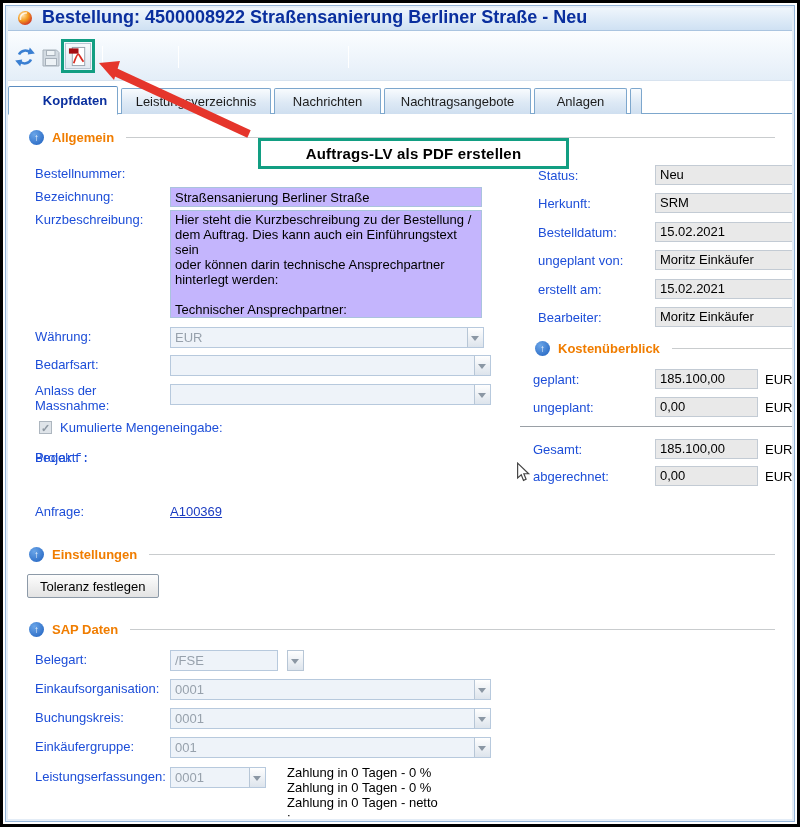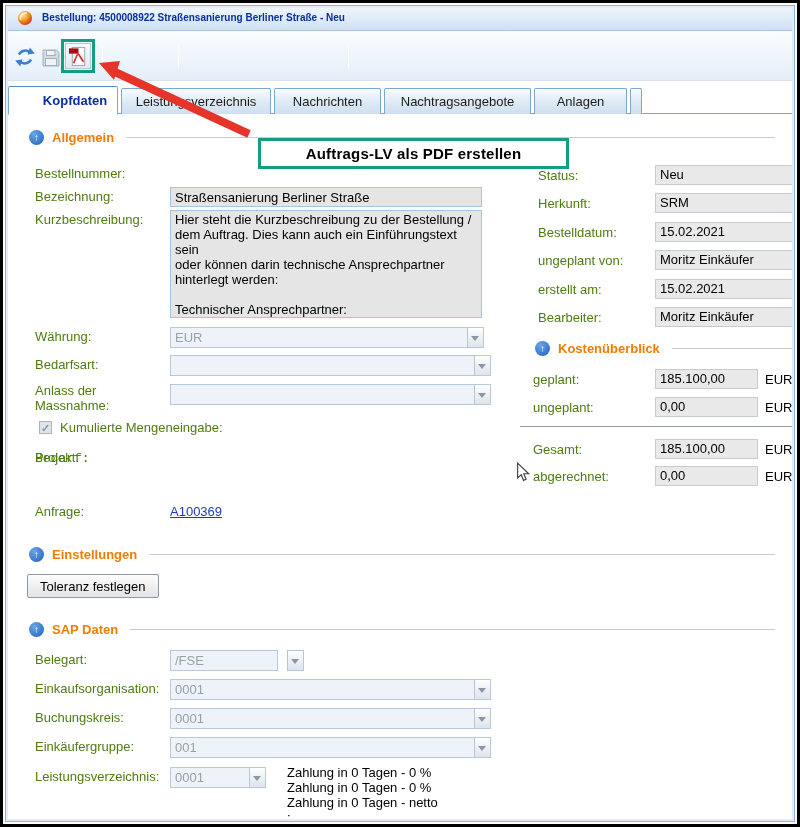--- a/index.html
+++ b/index.html
@@ -4,21 +4,21 @@
 <style>
   * { margin:0; padding:0; box-sizing:border-box; }
   html,body { width:800px; height:827px; background:#000; font-family:"Liberation Sans", sans-serif; }
   .screen { position:relative; width:800px; height:827px; border:3px solid #000; background:#fff; overflow:hidden; }
   .winborder { position:absolute; inset:2px; border:1px solid #93b4d8; box-shadow:0 0 0 2px #e4edf7 inset; pointer-events:none; z-index:45; }
 
   
   .titlebar { position:absolute; top:2px; left:2px; right:2px; height:26px;
     background:linear-gradient(#f3f8fd,#cfe1f3); border-bottom:1px solid #aac4e0;
     display:flex; align-items:center; padding-left:12px; gap:9px; }
-  .title { color:#0a2f9e; font-size:10px; font-weight:bold; }
+  .title { color:#0a2f9e; font-size:18px; font-weight:bold; }
 
   
   .toolbar { position:absolute; top:28px; left:2px; right:2px; height:50px;
     background:linear-gradient(#fbfdff,#e4eef8); border-bottom:1px solid #d8e3ef; }
   .tbtn { position:absolute; width:25px; height:25px; display:flex; align-items:center; justify-content:center; border-radius:2px; }
   .greenbox { position:absolute; left:56px; top:8px; width:34px; height:34px; border:3px solid #129e82;
     display:flex; align-items:center; justify-content:center; background:transparent; z-index:10; }
   .pdfbtn { width:26px; height:26px; background:linear-gradient(#f7fafc,#e2eaf2); border:1px solid #b9c6d3;
     display:flex; align-items:center; justify-content:center; }
   .tsep { position:absolute; top:15px; width:1px; height:22px; background:#c3d2e2; border-right:1px solid #fff; }
@@ -33,22 +33,22 @@
 
   .content { position:absolute; left:4px; right:4px; top:110px; bottom:7px; background:#fff; border-top:1px solid #7da7cd; z-index:0; }
 
   
   .sec { position:absolute; display:flex; align-items:center; gap:8px; z-index:2; }
   .upicon { width:15px; height:15px; border-radius:50%; background:radial-gradient(circle at 35% 30%, #6aa5e8, #1d5fbe);
     color:#fff; font-size:10px; font-weight:bold; line-height:15px; text-align:center; flex:0 0 15px; }
   .sectitle { color:#f07d00; font-size:13px; font-weight:bold; white-space:nowrap; }
   .secrule { flex:1; border-top:1px solid #c9ccce; margin-left:4px; }
 
-  .lbl { position:absolute; font-size:13px; color:#4d7c0f; z-index:1; }
-  .input { position:absolute; height:20px; background:#e5e5e5; border:1px solid #aac3dd; font-family:"Liberation Sans",sans-serif;
+  .lbl { position:absolute; font-size:13px; color:#1d4ed8; z-index:1; }
+  .input { position:absolute; height:20px; background:#c4b5fd; border:1px solid #aac3dd; font-family:"Liberation Sans",sans-serif;
     font-size:13px; color:#000; padding:1px 4px; z-index:1; }
   textarea.input { height:108px; line-height:15px; resize:none; overflow:hidden; }
   .gfield { position:absolute; height:20px; background:#e9e9e9; border:1px solid #c3cbd4; font-size:13px; color:#000;
     padding:1px 4px; z-index:1; overflow:hidden; white-space:nowrap; }
   .sel { position:absolute; height:21px; background:#eef3f9; border:1px solid #b7c9dd; color:#97a1ac; font-size:13px;
     display:flex; align-items:center; z-index:1; }
   .sel .val { flex:1; padding:0 4px; overflow:hidden; white-space:nowrap; }
   .dd { width:16px; align-self:stretch; background:linear-gradient(#fefefe,#dde4ec); border-left:1px solid #b7c6d6; position:relative; }
   .dd::after { content:""; position:absolute; left:3px; top:8px; border:4px solid transparent; border-top:5px solid #8b97a4; }
   .ddbtn { position:absolute; width:17px; height:21px; background:linear-gradient(#fefefe,#dde4ec); border:1px solid #b7c6d6; z-index:1; }
@@ -258,21 +258,21 @@
     <span class="val">0001</span>
     <span class="dd"></span>
   </div>
 
   <span class="lbl" style="left:32px;top:736px;">Einkäufergruppe:</span>
   <div class="sel" style="left:167px;top:734px;width:321px;">
     <span class="val">001</span>
     <span class="dd"></span>
   </div>
 
-  <span class="lbl" style="left:32px;top:766px;">Leistungsverzeichnis:</span>
+  <span class="lbl" style="left:32px;top:766px;">Leistungserfassungen:</span>
   <div class="sel" style="left:167px;top:764px;width:96px;">
     <span class="val">0001</span>
     <span class="dd"></span>
   </div>
   <div class="note" style="left:284px;top:762px;width:280px;">Zahlung in 0 Tagen - 0 %
 Zahlung in 0 Tagen - 0 %
 Zahlung in 0 Tagen - netto
 :</div>
 
   <div class="callout">Auftrags-LV als PDF erstellen</div>

